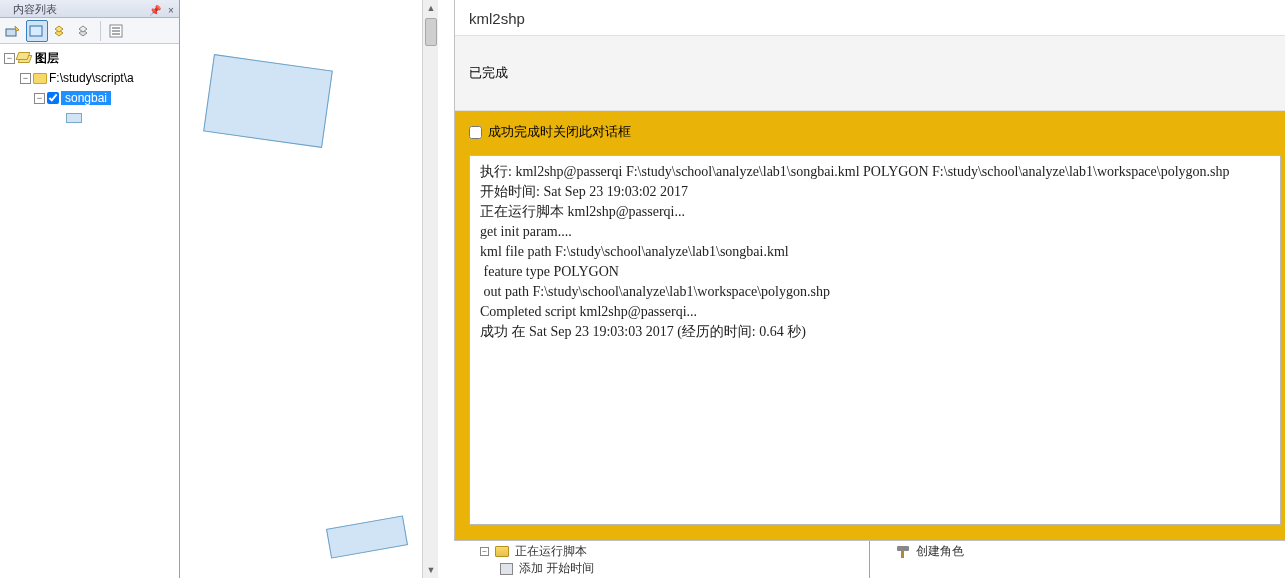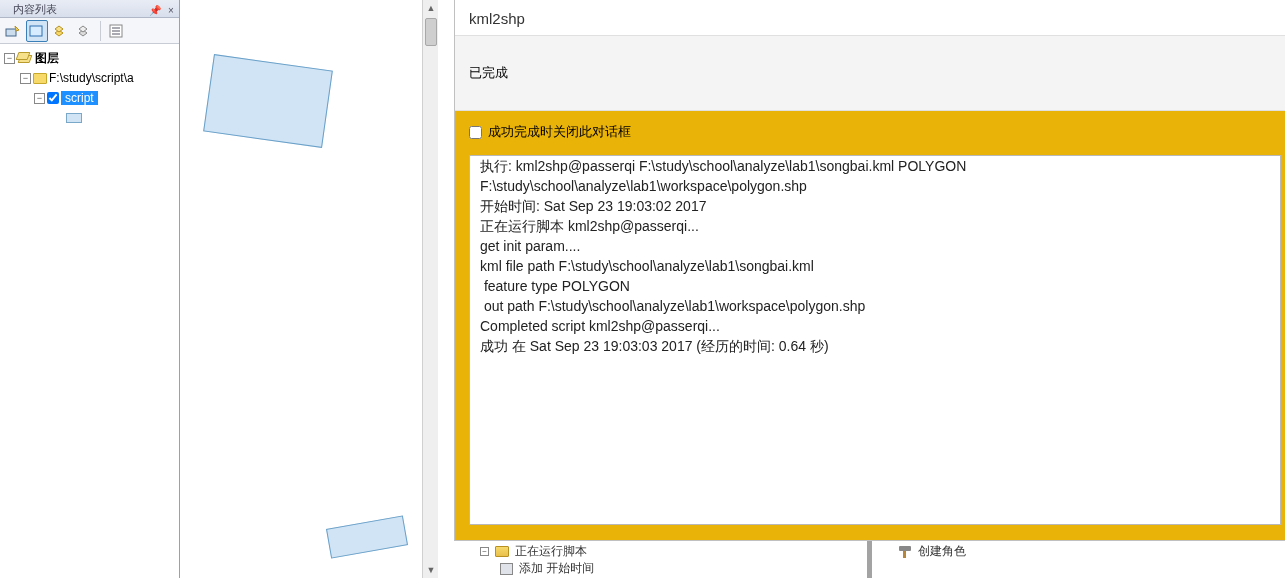--- a/index.html
+++ b/index.html
@@ -178,40 +178,40 @@
 .chk-row {
   display: flex; align-items: center; gap: 6px;
   padding: 12px 14px 8px 14px;
   font-size: 13px;
 }
 .log-box {
   margin: 6px 0 0 14px;
   width: 812px; height: 370px;
   background: #fff;
   border: 1px solid #b8b8b8;
-  padding: 0 10px;
-  font-family: Liberation Sans, sans-serif;
+  padding: 6px 10px;
+  font-family: Liberation Serif, serif;
   font-size: 14px;
   line-height: 20px;
   white-space: pre-wrap;
   overflow: auto;
   color: #222;
 }
 
 .catalog-panel {
   position: absolute;
   left: 454px; top: 540px;
   width: 831px; height: 38px;
   border-top: 1px solid #c0c0c0;
   display: flex;
 }
 .catalog-col {
   flex: 1;
   padding: 2px 0 0 26px;
-  border-left: 5px solid #a3a3a3;
+  border-left: 1px solid #a3a3a3;
 }
 .catalog-col:first-child { border-left: none; }
 .cat-row {
   display: flex; align-items: center; gap: 6px;
   height: 17px; font-size: 12px; color: #333;
 }
 .exp-sm {
   width: 9px; height: 9px; border: 1px solid #888;
   font-size: 8px; line-height: 8px; text-align: center;
   color: #555; cursor: pointer;
@@ -297,21 +297,21 @@
     <div class="tree-row">
       <span class="indent" style="width:14px"></span>
       <span class="expander">−</span>
       <span class="folder-icon"></span>
       <span>F:\study\script\a</span>
     </div>
     <div class="tree-row">
       <span class="indent" style="width:28px"></span>
       <span class="expander">−</span>
       <input class="chk" type="checkbox" checked="" style="">
-      <span class="sel">script</span>
+      <span class="sel">songbai</span>
     </div>
     <div class="tree-row">
       <span class="indent" style="width:60px"></span>
       <span class="sym-rect"></span>
     </div>
   </div>
 </div>
 
 <div class="map-area">
   <div class="polygon-shape poly1"></div>

